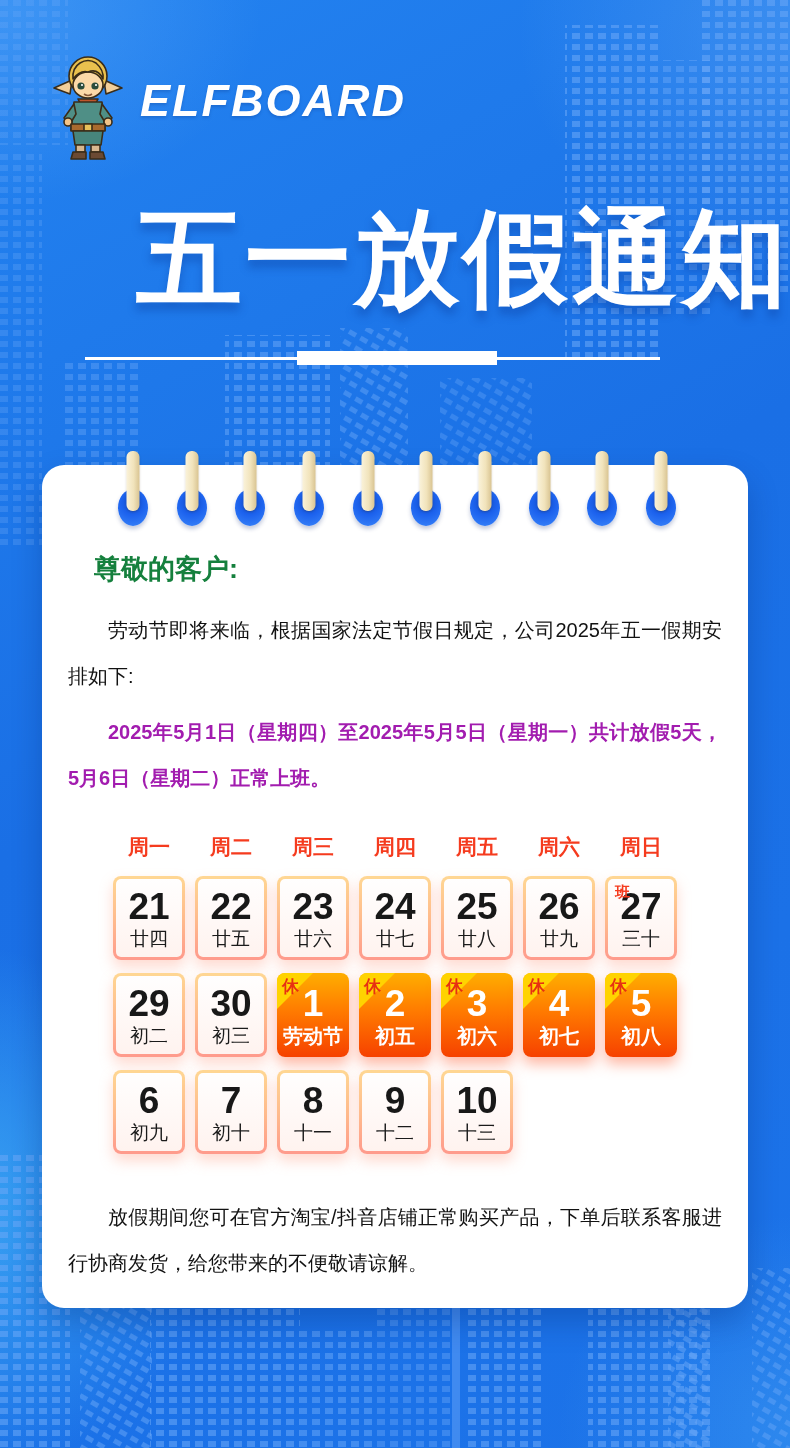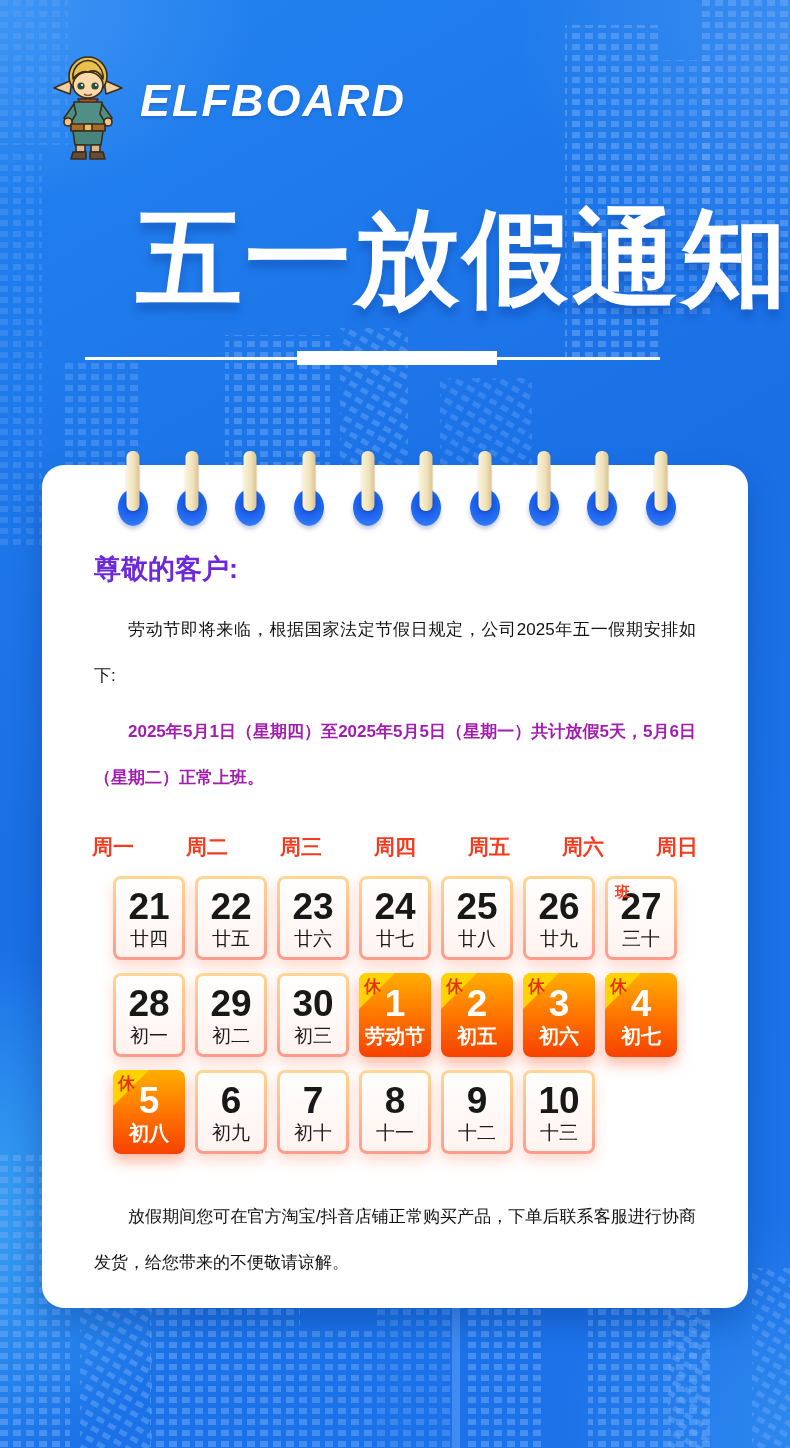--- a/index.html
+++ b/index.html
@@ -34,27 +34,27 @@
   .pin{position:relative;width:30px;height:78px;}
   .pin .ring{position:absolute;left:0;top:38px;width:30px;height:37px;border-radius:50%;
     background:radial-gradient(circle at 50% 38%, #0f49c9 0%, #1d63ee 45%, #3b86fa 100%);
     box-shadow:0 3px 4px rgba(10,40,120,0.25);}
   .pin .bar{position:absolute;left:50%;transform:translateX(-50%);top:0;width:13px;height:60px;border-radius:6px;
     background:linear-gradient(90deg,#faf2d9 0%, #f1e3bb 55%, #d9c492 100%);
     box-shadow:0 1px 2px rgba(60,40,0,0.25);}
   
   .card{position:absolute;top:465px;left:42px;width:706px;height:843px;background:#ffffff;border-radius:22px;z-index:4;
     box-shadow:0 14px 30px rgba(0,40,110,0.28);}
-  .salutation{margin:86px 52px 0;font-size:27px;font-weight:800;color:#6d28d9;}
-  .para{margin:20px 52px 0;font-size:17px;line-height:46px;color:#121212;text-indent:2em;text-align:justify;}
+  .salutation{margin:86px 52px 0;font-size:27px;font-weight:800;color:#15803d;}
+  .para{margin:20px 26px 0;font-size:20px;line-height:46px;color:#121212;text-indent:2em;text-align:justify;}
   .para.bold{font-weight:700;margin-top:10px;color:#a21caf;}
   .para.footer{margin-top:40px;}
   
   .calendar{width:566px;margin:32px auto 0;}
-  .weekday-row{display:grid;grid-template-columns:repeat(7,72px);column-gap:22px;justify-content:center;
+  .weekday-row{display:grid;grid-template-columns:repeat(7,72px);column-gap:10px;justify-content:center;
     color:#f53b1e;font-weight:700;font-size:21px;text-align:center;margin-bottom:15px;}
   .calendar-grid{display:grid;grid-template-columns:repeat(7,72px);grid-auto-rows:84px;column-gap:10px;row-gap:13px;justify-content:center;}
   .cell{position:relative;border-radius:8px;display:flex;flex-direction:column;align-items:center;justify-content:center;overflow:hidden;}
   .cell.normal,.cell.work{
     border:3px solid transparent;
     background:linear-gradient(180deg,#fffefe,#fff3ef) padding-box,
                linear-gradient(180deg,#ffd793 0%, #ffb98c 55%, #ff9a8c 100%) border-box;
     box-shadow:0 7px 14px rgba(255,150,120,0.35);}
   .cell .day{font-size:37px;font-weight:700;color:#181818;line-height:1;}
   .cell .lunar{font-size:19px;color:#1b1b1b;margin-top:4px;line-height:1;}
@@ -226,24 +226,20 @@
           <div class="cell normal">
             <span class="day">26</span>
             <span class="lunar">廿九</span>
           </div>
           <div class="cell work">
             <span class="work-badge">班</span>
             <span class="day">27</span>
             <span class="lunar">三十</span>
           </div>
           <div class="cell normal">
-            <span class="day">28</span>
-            <span class="lunar">初一</span>
-          </div>
-          <div class="cell normal">
             <span class="day">29</span>
             <span class="lunar">初二</span>
           </div>
           <div class="cell normal">
             <span class="day">30</span>
             <span class="lunar">初三</span>
           </div>
           <div class="cell rest">
             <span class="corner"></span>
             <span class="rest-badge">休</span>

